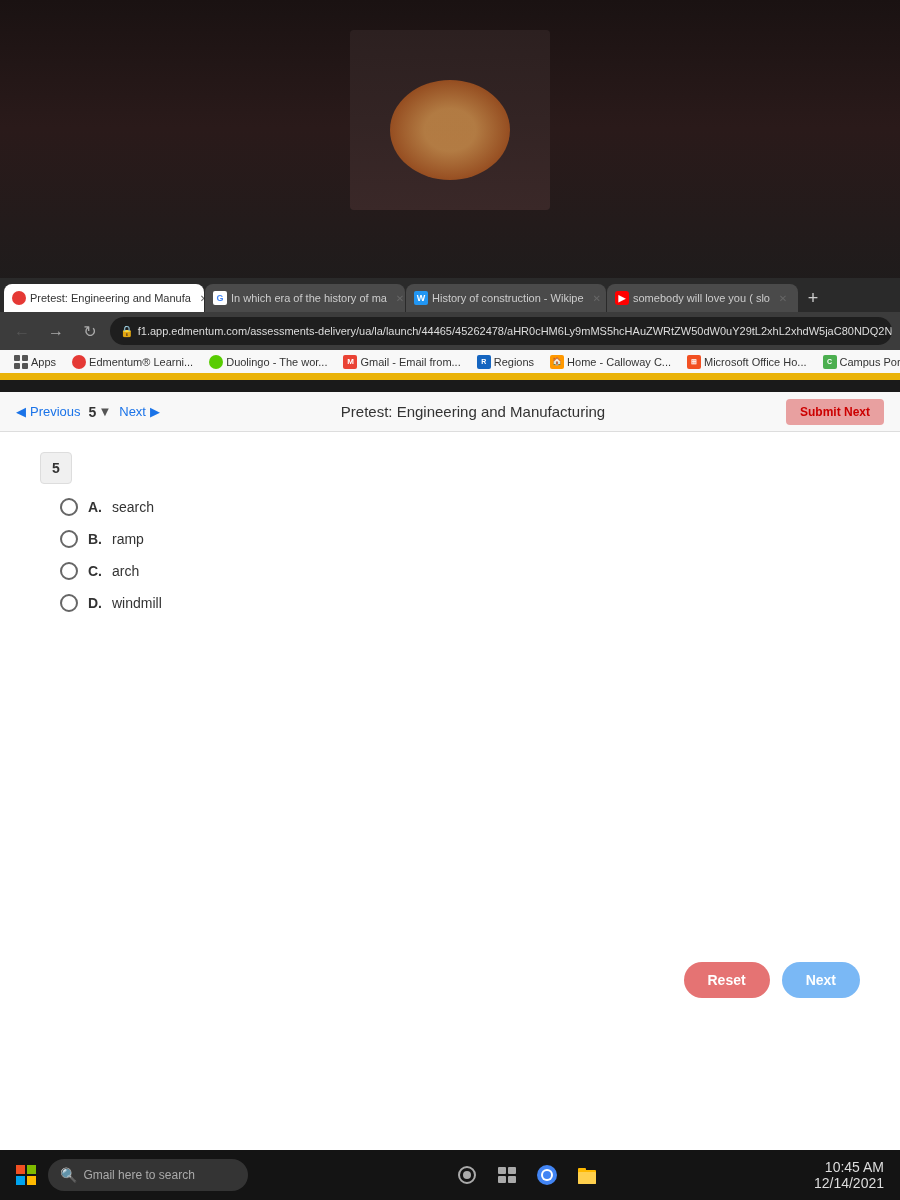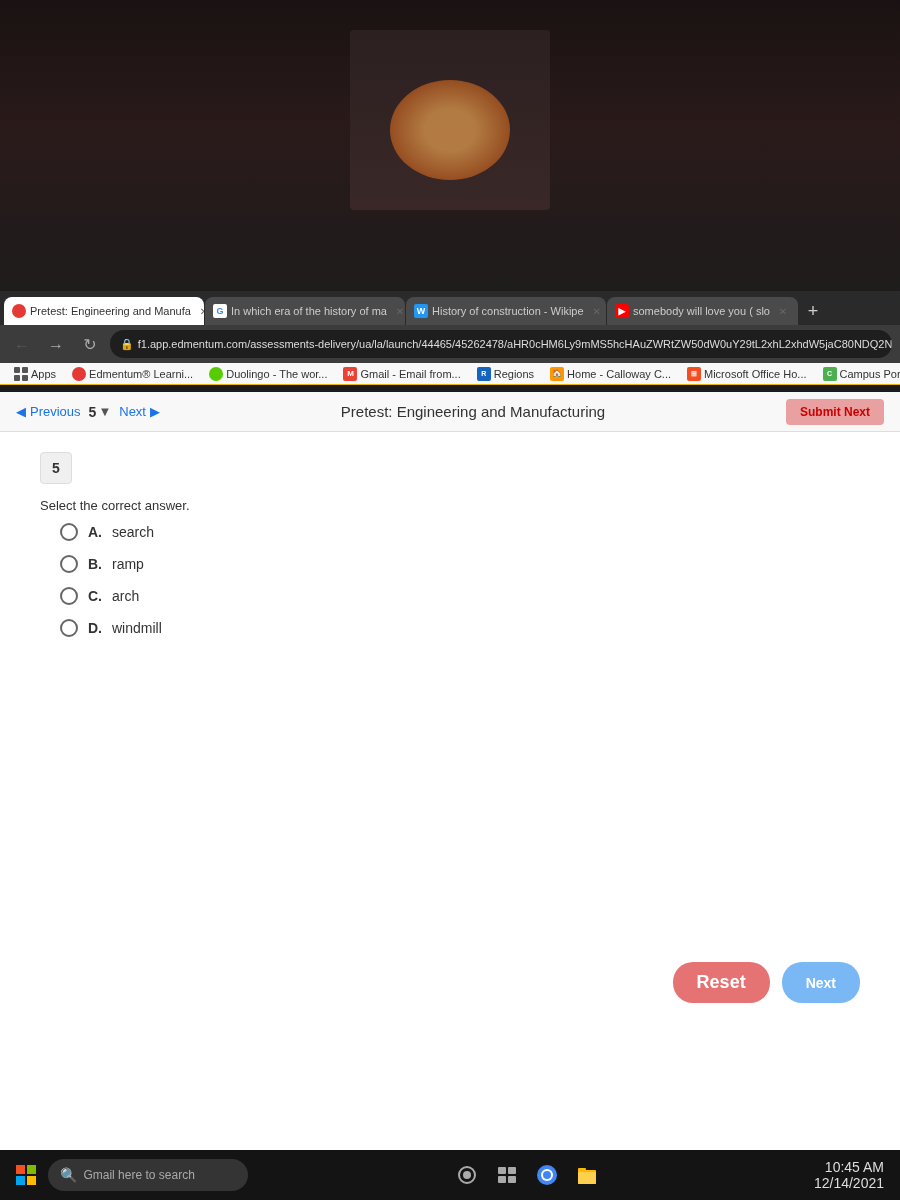--- a/index.html
+++ b/index.html
@@ -34,21 +34,21 @@
       top: 80px; left: 50%; transform: translateX(-50%);
       width: 120px; height: 100px;
       background: radial-gradient(ellipse, #e8a050 30%, #c06020 70%, transparent 100%);
       border-radius: 50%;
       opacity: 0.7;
     }
 
     
     .browser-chrome {
       position: absolute;
-      top: 291px;
+      top: 278px;
       left: 0; right: 0;
       background: #3c3c3c;
     }
 
     
     .tab-bar {
       display: flex;
       align-items: flex-end;
       background: #2a2a2a;
       height: 34px;
@@ -140,24 +140,24 @@
       color: #888;
       margin-right: 4px;
       font-size: 11px;
     }
 
     
     .bookmarks-bar {
       display: flex;
       align-items: center;
       background: #f8f8f8;
-      height: 22px;
+      height: 30px;
       padding: 0 8px;
       gap: 4px;
-      border-bottom: 1px solid #eab308;
+      border-bottom: 7px solid #eab308;
       overflow: hidden;
     }
     .bookmark-item {
       display: flex;
       align-items: center;
       gap: 3px;
       padding: 2px 6px;
       border-radius: 3px;
       font-size: 11px;
       color: #333;
@@ -283,21 +283,21 @@
       padding: 30px 40px;
       gap: 12px;
       background: #ffffff;
     }
     .reset-btn {
       background: #e57373;
       color: white;
       border: none;
       padding: 10px 24px;
       border-radius: 20px;
-      font-size: 18px;
+      font-size: 14px;
       font-weight: bold;
       cursor: pointer;
     }
     .next-action-btn {
       background: #7ab8f5;
       color: white;
       border: none;
       padding: 10px 24px;
       border-radius: 20px;
       font-size: 14px;
@@ -476,21 +476,20 @@
     <div class="next-btn">
       <span>Next</span>
       <span>▶</span>
     </div>
     <div class="test-title">Pretest: Engineering and Manufacturing</div>
     <button class="submit-btn-header">Submit Next</button>
   </div>
 
   <div class="main-content">
     <div class="question-number-box">5</div>
-    <div class="instruction-text">Select the correct answer.</div>
 
     <div class="answer-options">
       <div class="answer-option">
         <div class="radio-circle"></div>
         <span class="option-label">A.</span>
         <span>search</span>
       </div>
       <div class="answer-option">
         <div class="radio-circle"></div>
         <span class="option-label">B.</span>

